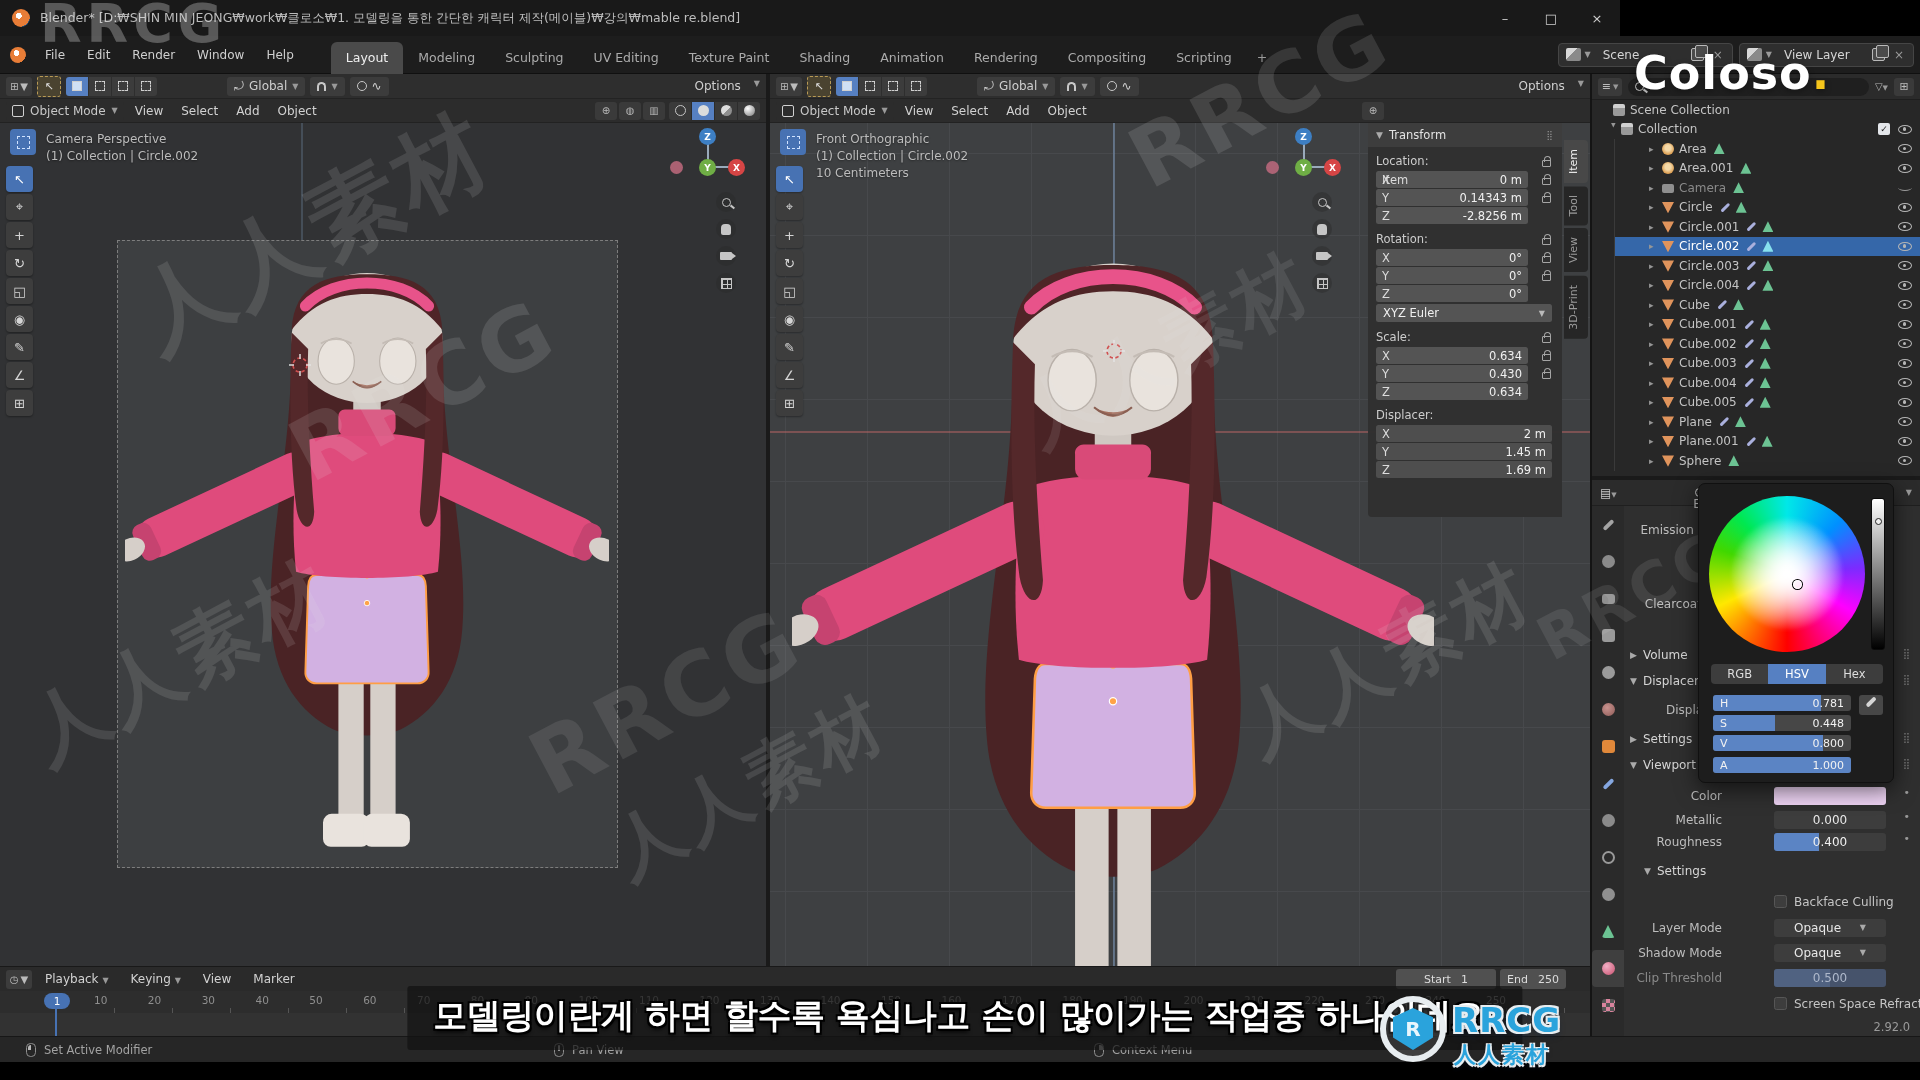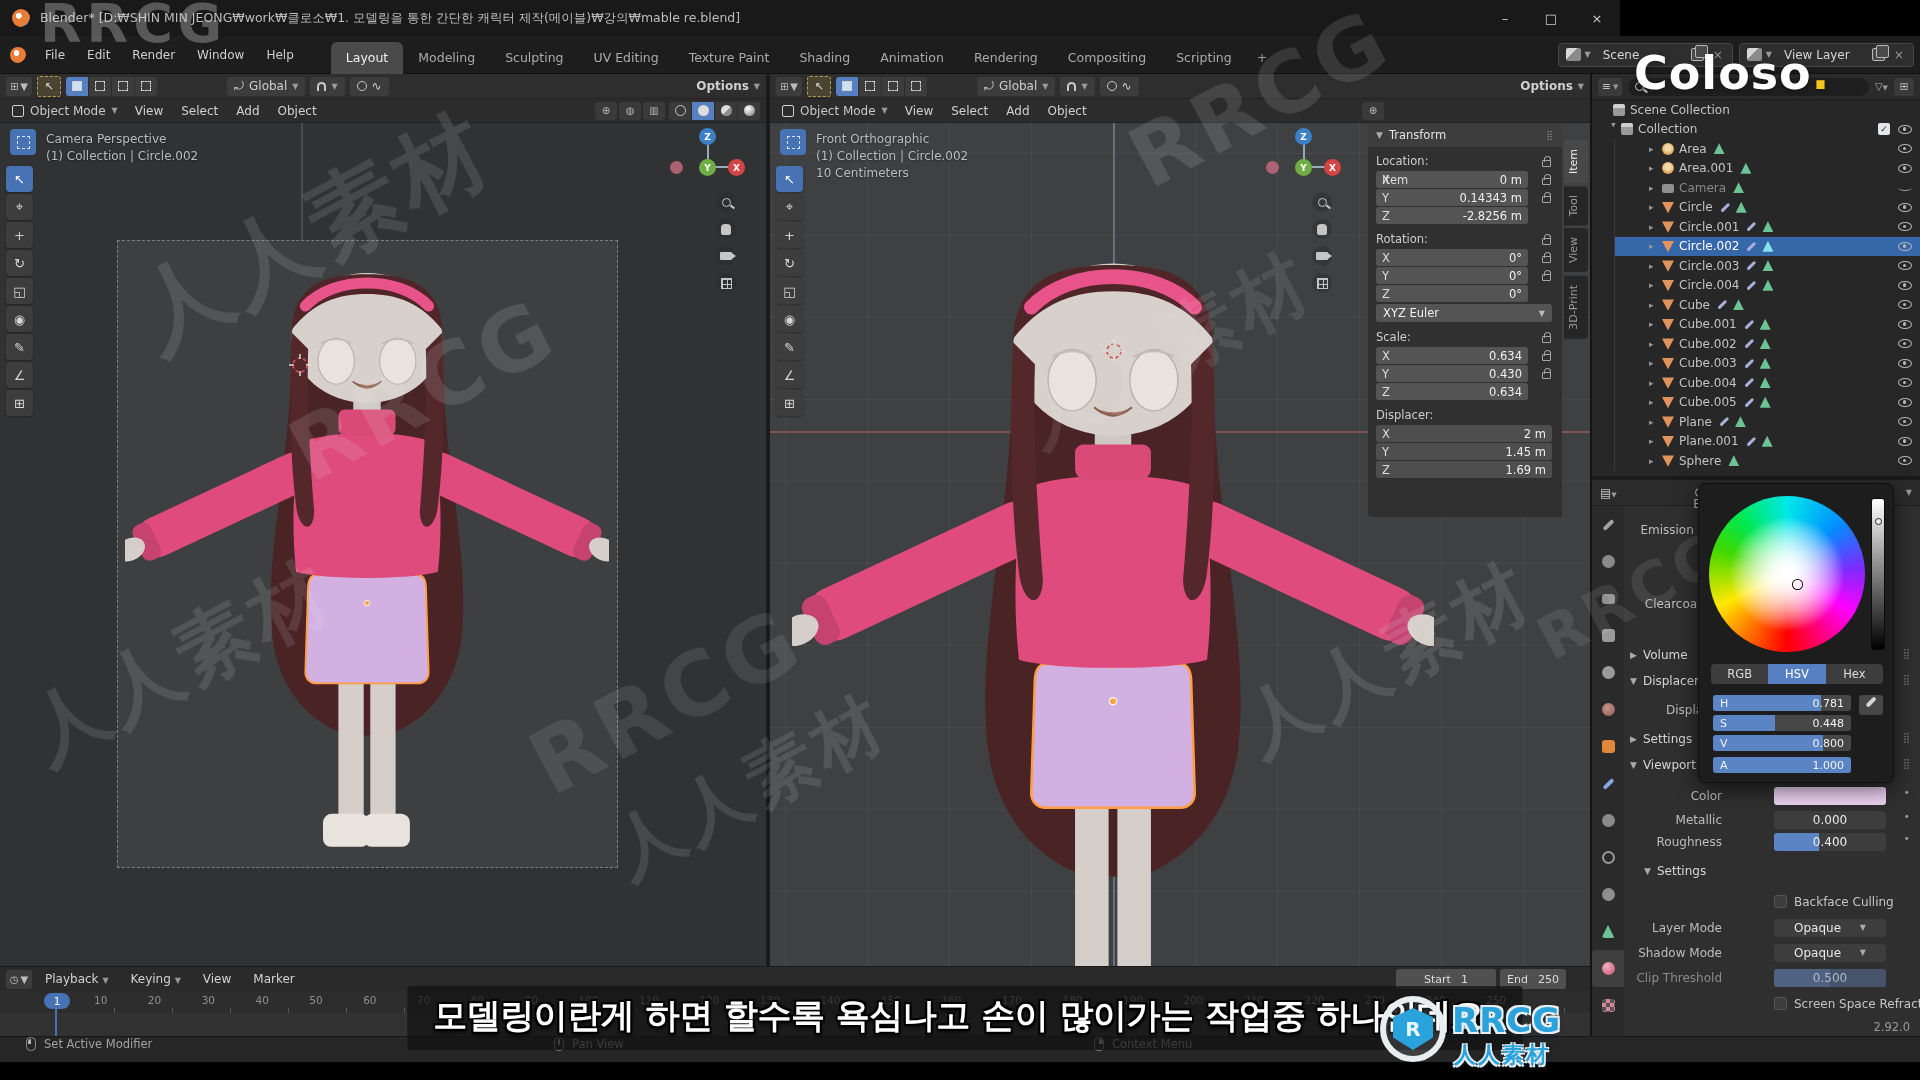--- a/index.html
+++ b/index.html
@@ -62,21 +62,21 @@
   .selmode:last-child { border-radius:0 3px 3px 0; }
   .selmode i { width:10px; height:10px; border:1px dashed #cfcfcf; }
   .selmode:first-child i { border-style:solid; background:#cfe0f5; }
   .wdg { height:19px; background:#3c3c3c; border-radius:3px; display:flex; align-items:center;
          padding:0 7px; gap:5px; color:#cfcfcf; }
   .wdg .chev { font-size:8px; color:#9a9a9a; }
   .magnet { width:9px; height:9px; border:2.2px solid #c8c8c8; border-bottom:none;
             border-radius:6px 6px 0 0; }
   .propc { width:10px; height:10px; border:1.5px solid #c8c8c8; border-radius:50%; }
   .sp { flex:1; }
-  .opts { margin-left:auto; color:#cfcfcf; display:flex; gap:5px; align-items:center;font-weight:bold; }
+  .opts { margin-left:auto; color:#cfcfcf; display:flex; gap:13px; align-items:flex-start; }
   .modebox { display:flex; align-items:center; gap:6px; background:#2c2c2c; padding:2px 6px; border-radius:3px; }
   .modebox .micon { width:12px; height:12px; border:1.6px solid #d0d0d0; border-radius:2px; }
   .hmenu { padding:3px 9px; color:#d2d2d2; border-radius:3px; }
   .hbtn { width:22px; height:18px; background:#3a3a3a; border-radius:3px; color:#bbb; font-size:10px;
           display:flex; align-items:center; justify-content:center; }
   .shadegrp { display:flex; gap:1px; margin-left:2px; }
   .shade { width:22px; height:18px; background:#3a3a3a; display:flex; align-items:center; justify-content:center; }
   .shade:first-child { border-radius:3px 0 0 3px; }
   .shade:last-child { border-radius:0 3px 3px 0; }
   .shade.on { background:#5680c2; }
@@ -285,21 +285,21 @@
                    justify-content:center; z-index:3; }
   #curframe-line { position:absolute; left:55px; top:40px; bottom:0; width:2px; background:#4772b3; z-index:2; }
   .frange { position:absolute; top:2px; height:20px; background:#505050; border-radius:3px;
             display:flex; align-items:center; justify-content:center; gap:10px; color:#dcdcdc; font-size:11px; }
   #fstart { left:1396px; width:100px; }
   #fend { left:1500px; width:66px; }
 
   
   #statusbar { left:0; top:1036px; width:1920px; height:26px; background:#262626;
                border-top:1px solid #171717; }
-  .sb-item { position:absolute; top:0; height:26px; display:flex; align-items:flex-start; gap:8px;
+  .sb-item { position:absolute; top:0; height:26px; display:flex; align-items:center; gap:8px;
              color:#a2a2a2; font-size:11.5px; }
   .mouse { width:10px; height:14px; border:1.2px solid #8f8f8f; border-radius:4.5px; position:relative; }
   .mouse::before { content:""; position:absolute; background:#b8b8b8; }
   .lmb .mouse::before { left:0.5px; top:0.5px; width:3.6px; height:5.5px; border-radius:3px 0 0 0; }
   .mmb .mouse::before { left:2.8px; top:0.5px; width:2.4px; height:6px; border-radius:2px; }
   .rmb .mouse::before { right:0.5px; top:0.5px; width:3.6px; height:5.5px; border-radius:0 3px 0 0; }
 
   
   #subtitle { left:965px; top:986px; transform:translateX(-50%);
               background:rgba(18,18,18,.72); padding:7px 26px 11px; border-radius:3px; z-index:40;

